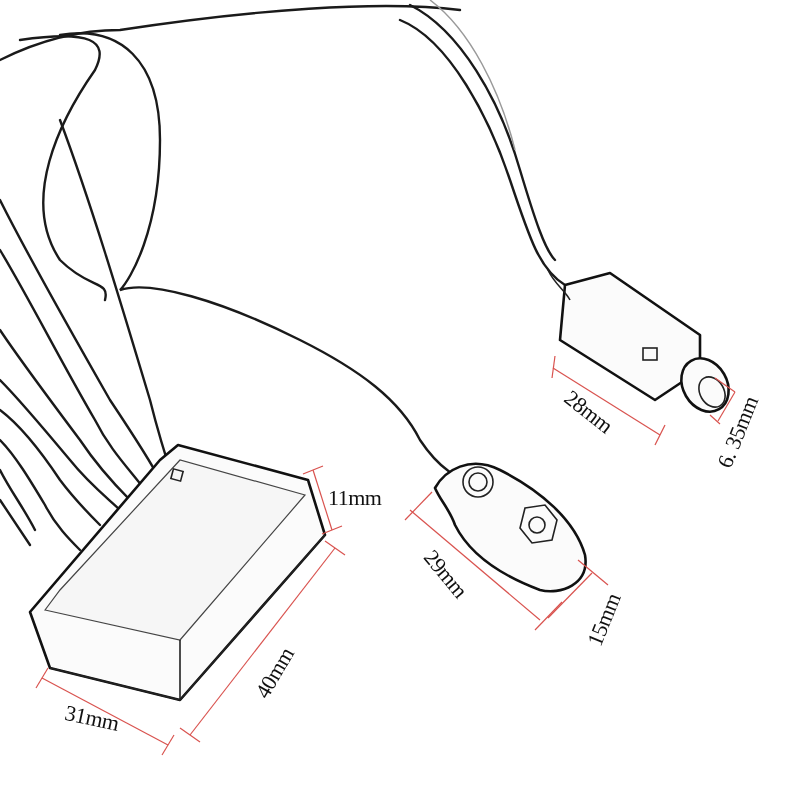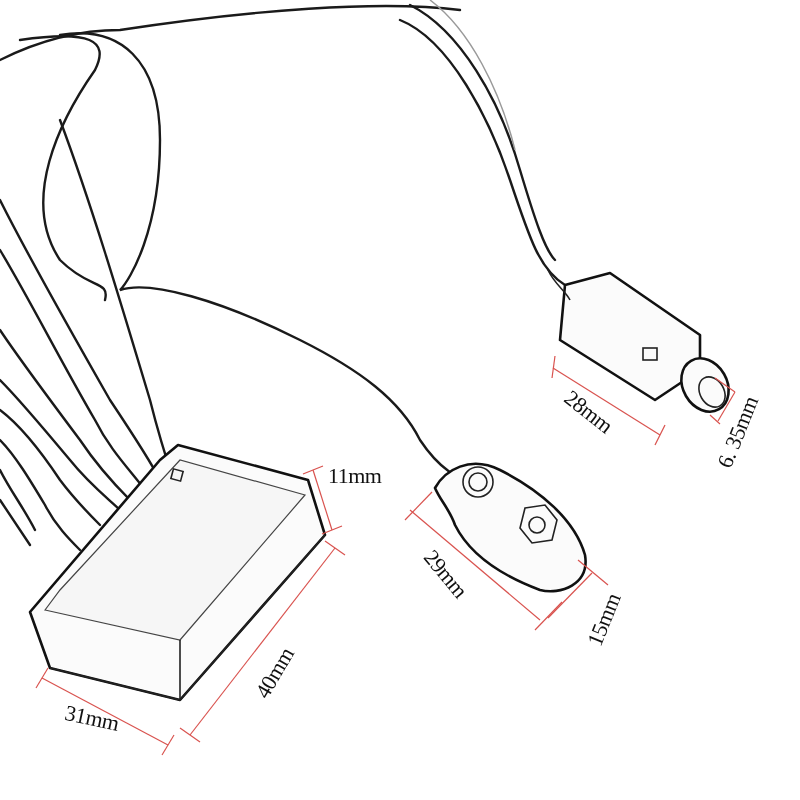--- a/index.html
+++ b/index.html
@@ -91,18 +91,18 @@
       <line class="dim" x1="665" y1="425" x2="655" y2="445"></line>
 
       <line class="dim" x1="715" y1="378" x2="735" y2="392"></line>
       <line class="dim" x1="735" y1="392" x2="718" y2="421"></line>
       <line class="dim" x1="710" y1="415" x2="720" y2="424"></line>
     </g>
   </svg>
 
   <span class="label" style="left:68px;top:700px;transform:rotate(12deg);">31mm</span>
   <span class="label" style="left:250px;top:690px;transform:rotate(-60deg);">40mm</span>
-  <span class="label" style="left:328px;top:463px;">11mm</span>
+  <span class="label" style="left:328px;top:485px;">11mm</span>
   <span class="label" style="left:438px;top:545px;transform:rotate(50deg);">29mm</span>
   <span class="label" style="left:582px;top:640px;transform:rotate(-68deg);">15mm</span>
   <span class="label" style="left:575px;top:385px;transform:rotate(38deg);">28mm</span>
   <span class="label" style="left:712px;top:462px;transform:rotate(-68deg);">6. 35mm</span>
 </div>
 
 </body></html>

